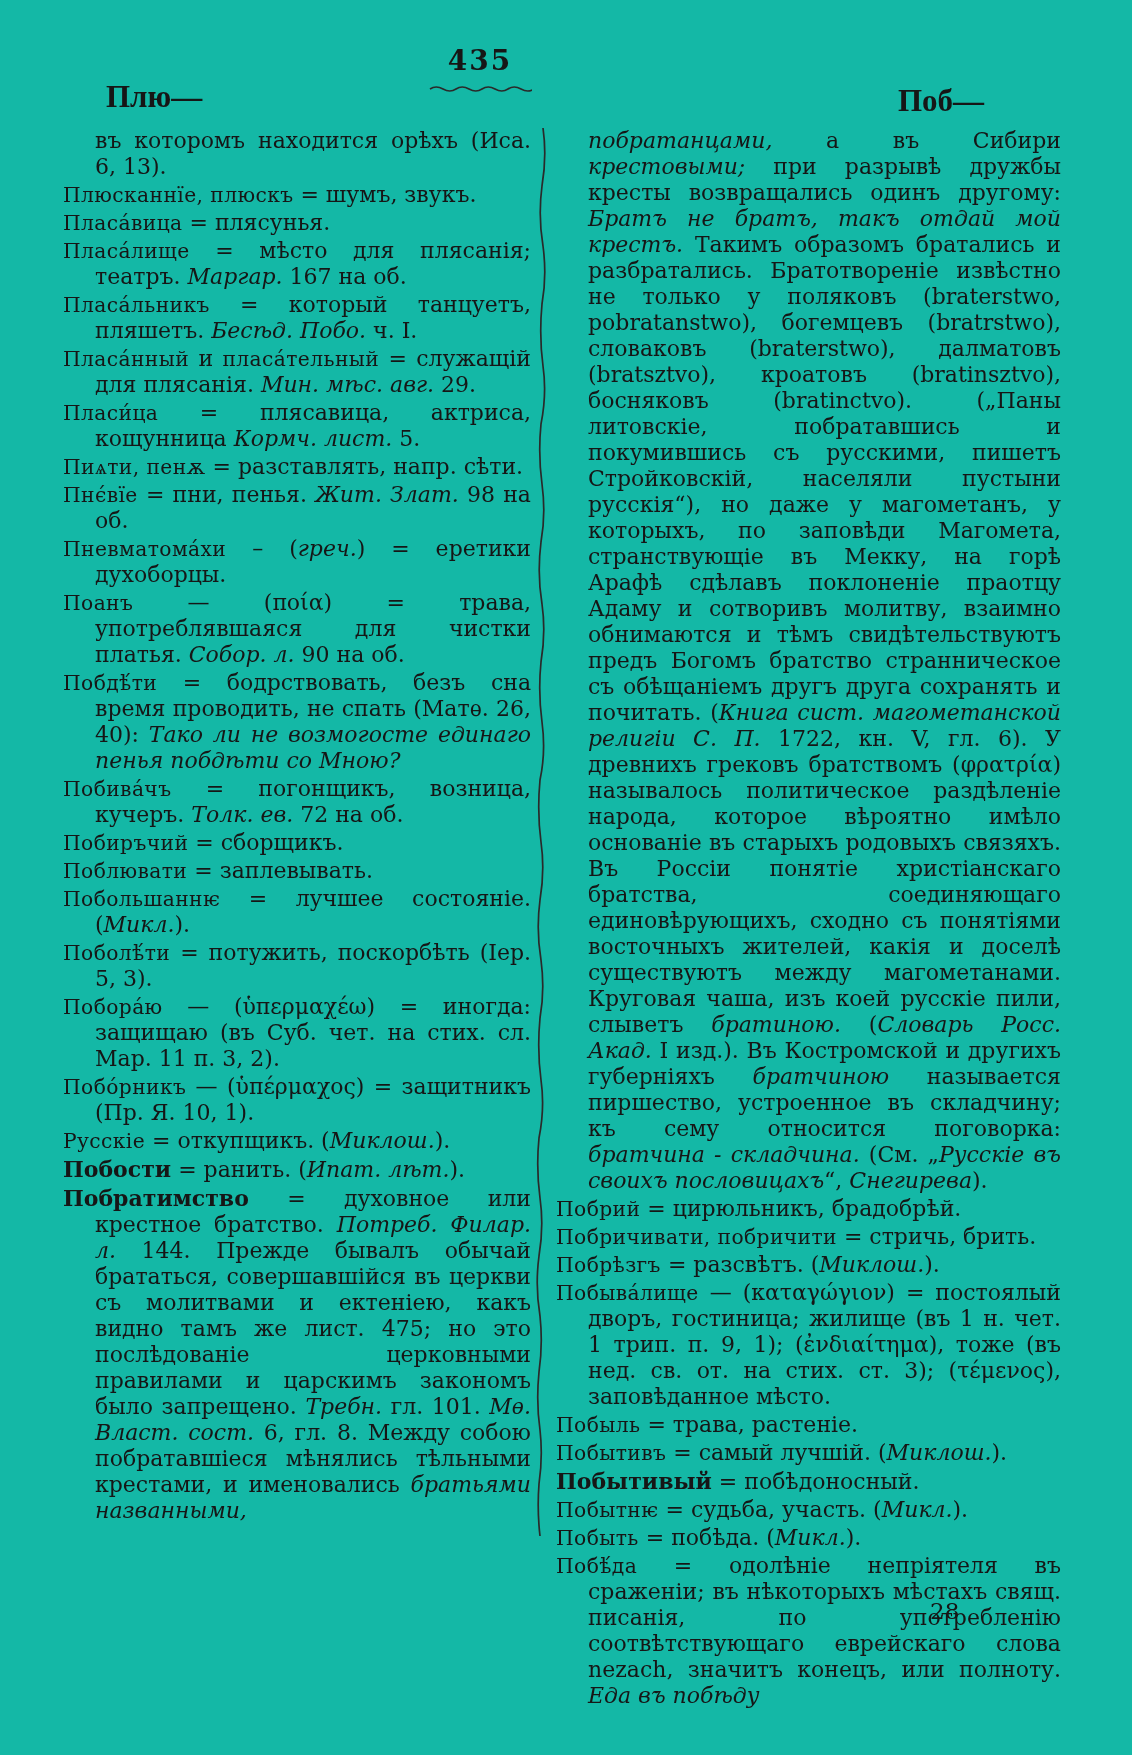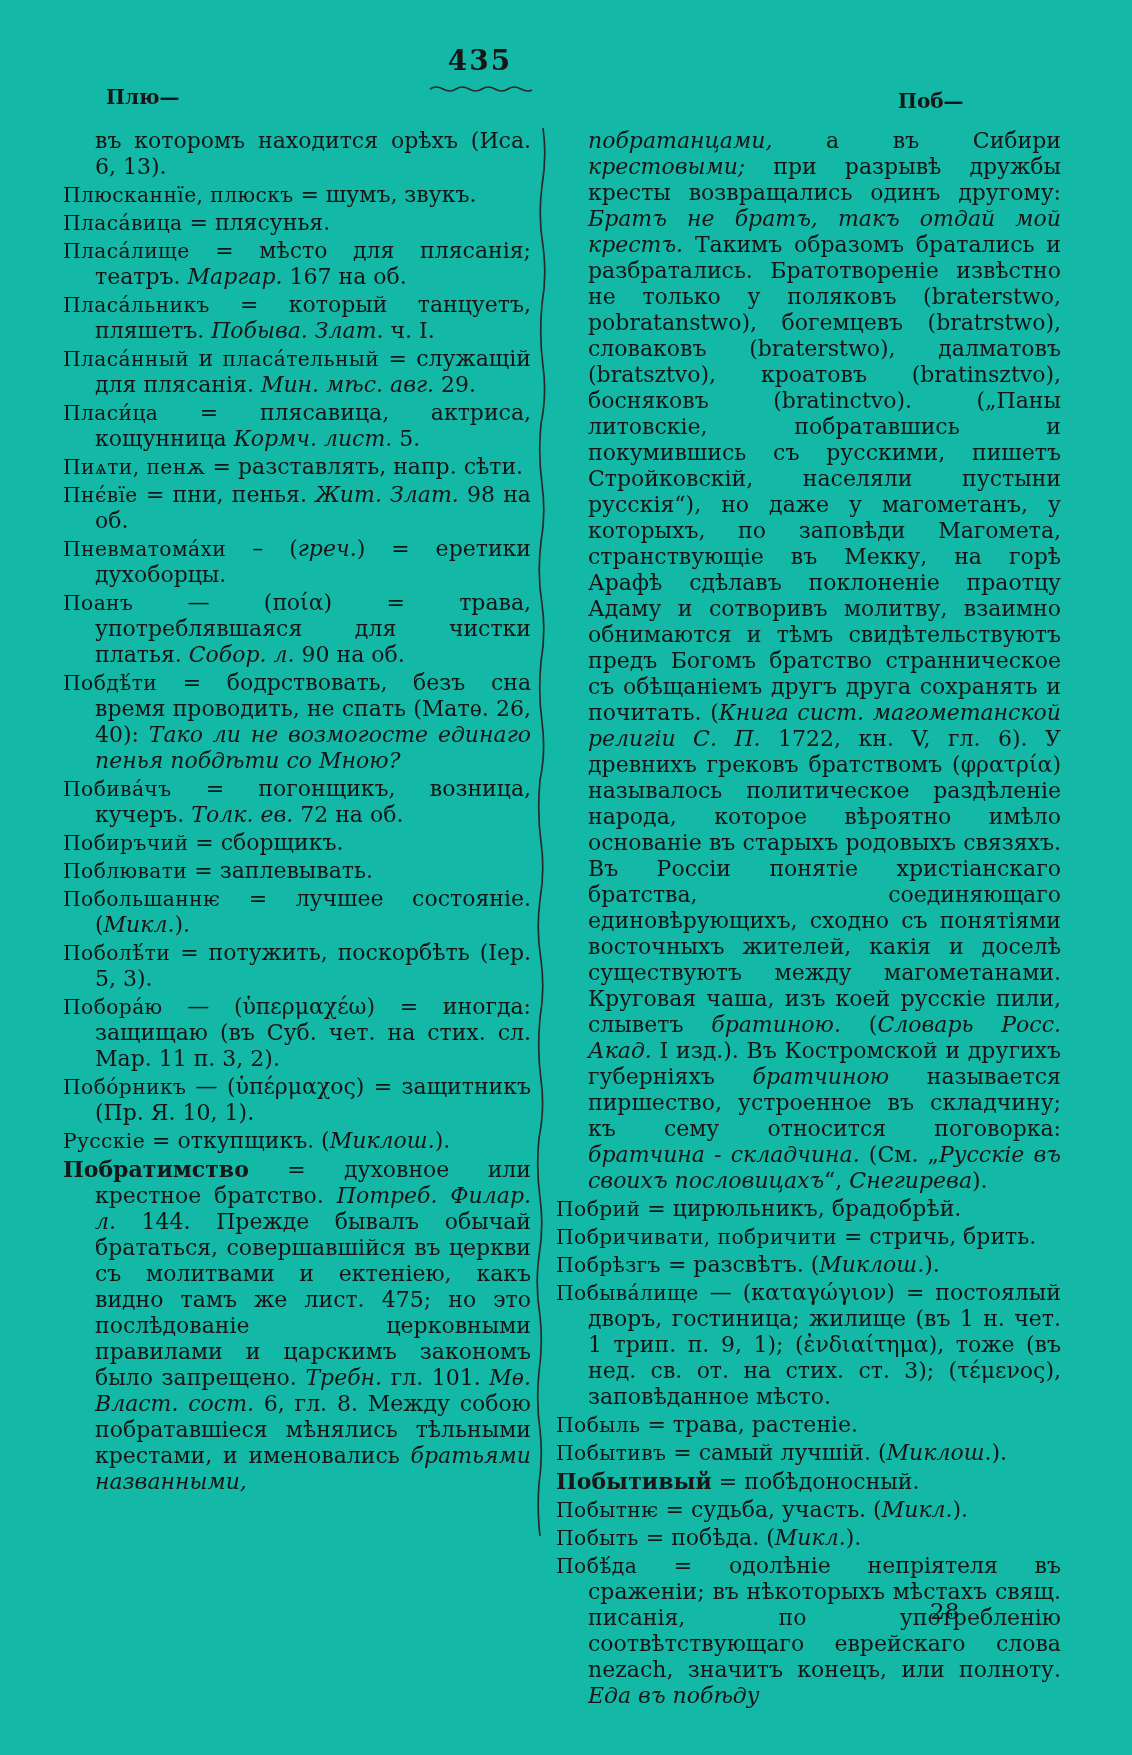--- a/index.html
+++ b/index.html
@@ -28,22 +28,23 @@
     font-weight: bold;
     letter-spacing: 2px;
   }
   .pageno-squiggle {
     position: absolute;
     top: 84px;
     left: 428px;
   }
   .running-head {
     position: absolute;
-    font-size: 20px;
+    font-size: 31px;
     font-weight: bold;
+    font-family: Liberation Serif, serif;
   }
   .running-head.left { top: 84px; left: 106px; }
   .running-head.right { top: 88px; left: 898px; }
   .col {
     position: absolute;
     top: 128px;
   }
   .col-left { left: 63px;  width: 468px; }
   .col-right { left: 556px; width: 505px; }
   .column-divider {
@@ -92,36 +93,37 @@
 
   <div class="running-head left">Плю—</div>
 
   <div class="running-head right">Поб—</div>
 
   <div id="col-left" class="col col-left">
       <div class="entry cont"><span class="seg-n">въ которомъ находится орѣхъ (Иса. 6, 13).</span></div>
       <div class="entry"><span class="seg-cs">Плюсканнїе, плюскъ</span><span class="seg-n"> = шумъ, звукъ.</span></div>
       <div class="entry"><span class="seg-cs">Пласа́вица</span><span class="seg-n"> = плясунья.</span></div>
       <div class="entry"><span class="seg-cs">Пласа́лище</span><span class="seg-n"> = мѣсто для плясанія; театръ. </span><span class="seg-i">Маргар.</span><span class="seg-n"> 167 на об.</span></div>
-      <div class="entry"><span class="seg-cs">Пласа́льникъ</span><span class="seg-n"> = который танцуетъ, пляшетъ. </span><span class="seg-i">Побыва. Злат.</span><span class="seg-n"> ч. I.</span></div>
+      <div class="entry"><span class="seg-cs">Пласа́льникъ</span><span class="seg-n"> = который танцуетъ, пляшетъ. </span><span class="seg-i">Бесѣд. Побо.</span><span class="seg-n"> ч. I.</span></div>
       <div class="entry"><span class="seg-cs">Пласа́нный</span><span class="seg-n"> и </span><span class="seg-cs">пласа́тельный</span><span class="seg-n"> = служащій для плясанія. </span><span class="seg-i">Мин. мѣс. авг.</span><span class="seg-n"> 29.</span></div>
       <div class="entry"><span class="seg-cs">Пласи́ца</span><span class="seg-n"> = плясавица, актриса, кощунница </span><span class="seg-i">Кормч. лист.</span><span class="seg-n"> 5.</span></div>
       <div class="entry"><span class="seg-cs">Пиѧти, пенѫ</span><span class="seg-n"> = разставлять, напр. сѣти.</span></div>
       <div class="entry"><span class="seg-cs">Пнє́вїе</span><span class="seg-n"> = пни, пенья. </span><span class="seg-i">Жит. Злат.</span><span class="seg-n"> 98 на об.</span></div>
       <div class="entry"><span class="seg-cs">Пневматома́хи</span><span class="seg-n"> – (</span><span class="seg-i">греч.</span><span class="seg-n">) = еретики духоборцы.</span></div>
       <div class="entry"><span class="seg-cs">Поанъ</span><span class="seg-n"> — (</span><span class="seg-g">ποία</span><span class="seg-n">) = трава, употреблявшаяся для чистки платья. </span><span class="seg-i">Собор. л.</span><span class="seg-n"> 90 на об.</span></div>
       <div class="entry"><span class="seg-cs">Побдѣ́ти</span><span class="seg-n"> = бодрствовать, безъ сна время проводить, не спать (Матѳ. 26, 40): </span><span class="seg-i">Тако ли не возмогосте единаго пенья побдѣти со Мною?</span></div>
       <div class="entry"><span class="seg-cs">Побива́чъ</span><span class="seg-n"> = погонщикъ, возница, кучеръ. </span><span class="seg-i">Толк. ев.</span><span class="seg-n"> 72 на об.</span></div>
       <div class="entry"><span class="seg-cs">Побиръчий</span><span class="seg-n"> = сборщикъ.</span></div>
       <div class="entry"><span class="seg-cs">Поблювати</span><span class="seg-n"> = заплевывать.</span></div>
       <div class="entry"><span class="seg-cs">Побольшаннѥ</span><span class="seg-n"> = лучшее состояніе. (</span><span class="seg-i">Микл.</span><span class="seg-n">).</span></div>
       <div class="entry"><span class="seg-cs">Поболѣ́ти</span><span class="seg-n"> = потужить, поскорбѣть (Іер. 5, 3).</span></div>
       <div class="entry"><span class="seg-cs">Побора́ю</span><span class="seg-n"> — (</span><span class="seg-g">ὑπερμαχέω</span><span class="seg-n">) = иногда: защищаю (въ Суб. чет. на стих. сл. Мар. 11 п. 3, 2).</span></div>
       <div class="entry"><span class="seg-cs">Побо́рникъ</span><span class="seg-n"> — (</span><span class="seg-g">ὑπέρμαχος</span><span class="seg-n">) = защитникъ (Пр. Я. 10, 1).</span></div>
       <div class="entry"><span class="seg-cs">Русскіе</span><span class="seg-n"> = откупщикъ. (</span><span class="seg-i">Миклош.</span><span class="seg-n">).</span></div>
+      <div class="entry"><span class="seg-b">Побости</span><span class="seg-n"> = ранить. (</span><span class="seg-i">Ипат. лѣт.</span><span class="seg-n">).</span></div>
       <div class="entry"><span class="seg-b">Побратимство</span><span class="seg-n"> = духовное или крестное братство. </span><span class="seg-i">Потреб. Филар. л.</span><span class="seg-n"> 144. Прежде бывалъ обычай брататься, совершавшійся въ церкви съ молитвами и ектеніею, какъ видно тамъ же лист. 475; но это послѣдованіе церковными правилами и царскимъ закономъ было запрещено. </span><span class="seg-i">Требн.</span><span class="seg-n"> гл. 101. </span><span class="seg-i">Мѳ. Власт. сост.</span><span class="seg-n"> 6, гл. 8. Между собою побратавшіеся мѣнялись тѣльными крестами, и именовались </span><span class="seg-i">братьями названными,</span></div>
     </div>
 
   <svg class="column-divider" width="14" height="1420" viewBox="0 0 14 1420" aria-hidden="true">
     <path stroke-width="1.7" d="M7 0 q4 28 -1 58 q-4 30 1 60 q4 30 -1 58 q-3 32 1 62 q4 28 -2 58 q-3 30 1 60 q4 30 -1 58 q-4 32 1 62 q4 28 -1 58 q-3 30 1 60 q4 30 -2 58 q-3 32 1 62 q4 28 -1 58 q-4 30 1 60 q4 30 -1 58 q-3 32 1 62 q4 28 -2 58 q-3 30 1 60 q4 28 -1 58 q-4 30 1 60 q3 28 -1 56 q-3 30 1 58 q3 26 -1 54 q-2 26 1 52"></path>
   </svg>
 
   <div id="col-right" class="col col-right">
       <div class="entry cont"><span class="seg-i">побратанцами,</span><span class="seg-n"> а въ Сибири </span><span class="seg-i">крестовыми;</span><span class="seg-n"> при разрывѣ дружбы кресты возвращались одинъ другому: </span><span class="seg-i">Братъ не братъ, такъ отдай мой крестъ.</span><span class="seg-n"> Такимъ образомъ братались и разбратались. Братотвореніе извѣстно не только у поляковъ (braterstwo, pobratanstwo), богемцевъ (bratrstwo), словаковъ (braterstwo), далматовъ (bratsztvo), кроатовъ (bratinsztvo), босняковъ (bratinctvo). („Паны литовскіе, побратавшись и покумившись съ русскими, пишетъ Стройковскій, населяли пустыни русскія“), но даже у магометанъ, у которыхъ, по заповѣди Магомета, странствующіе въ Мекку, на горѣ Арафѣ сдѣлавъ поклоненіе праотцу Адаму и сотворивъ молитву, взаимно обнимаются и тѣмъ свидѣтельствуютъ предъ Богомъ братство странническое съ обѣщаніемъ другъ друга сохранять и почитать. (</span><span class="seg-i">Книга сист. магометанской религіи С. П.</span><span class="seg-n"> 1722, кн. V, гл. 6). У древнихъ грековъ братствомъ (</span><span class="seg-g">φρατρία</span><span class="seg-n">) называлось политическое раздѣленіе народа, которое вѣроятно имѣло основаніе въ старыхъ родовыхъ связяхъ. Въ Россіи понятіе христіанскаго братства, соединяющаго единовѣрующихъ, сходно съ понятіями восточныхъ жителей, какія и доселѣ существуютъ между магометанами. Круговая чаша, изъ коей русскіе пили, слыветъ </span><span class="seg-i">братиною.</span><span class="seg-n"> (</span><span class="seg-i">Словарь Росс. Акад.</span><span class="seg-n"> I изд.). Въ Костромской и другихъ губерніяхъ </span><span class="seg-i">братчиною</span><span class="seg-n"> называется пиршество, устроенное въ складчину; къ сему относится поговорка: </span><span class="seg-i">братчина - складчина.</span><span class="seg-n"> (См. „</span><span class="seg-i">Русскіе въ своихъ пословицахъ</span><span class="seg-n">“, </span><span class="seg-i">Снегирева</span><span class="seg-n">).</span></div>
       <div class="entry"><span class="seg-cs">Побрий</span><span class="seg-n"> = цирюльникъ, брадобрѣй.</span></div>

